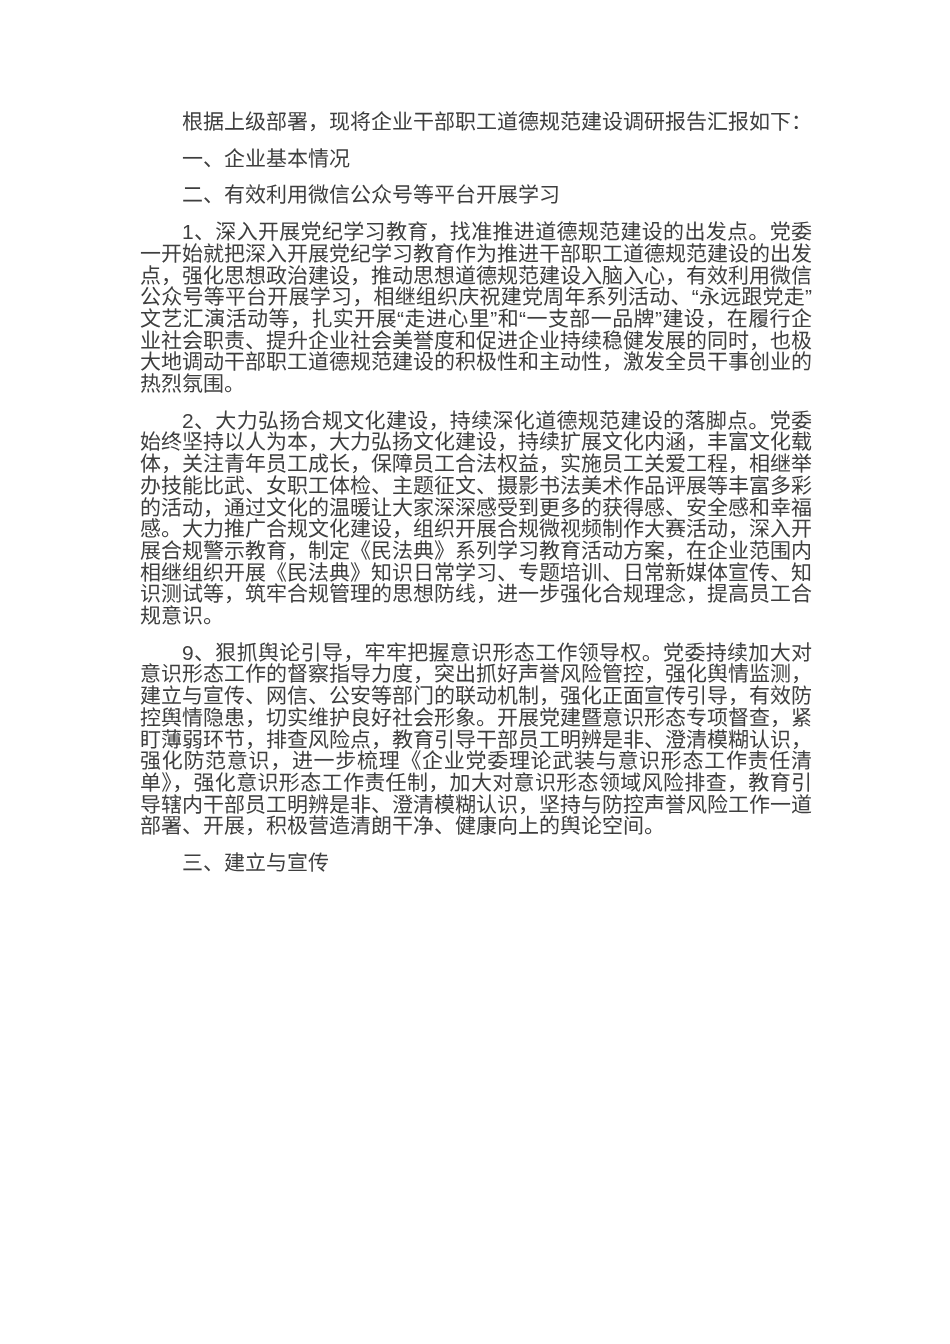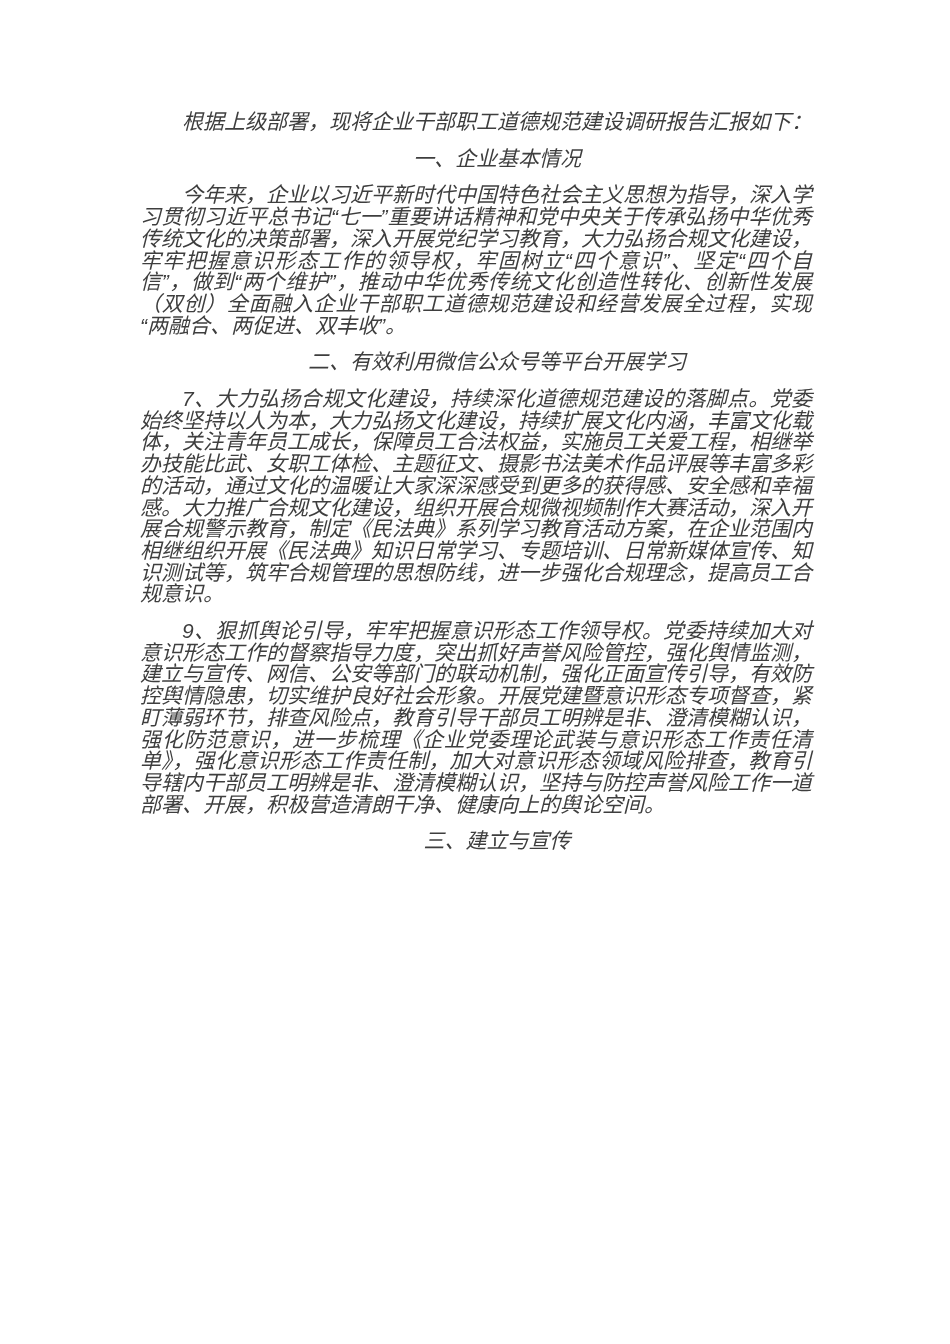--- a/index.html
+++ b/index.html
@@ -23,37 +23,36 @@
   .doc-page p {
     margin: 0 0 15px 0;
     font-size: 21px;
     line-height: 21.7px;
     color: #3e3e3e;
     text-indent: 2em;
     text-align: justify;
     letter-spacing: 0;
     word-break: break-all;
     font-weight: 400;
-    font-style: italic;
   }
   .doc-page p.heading {
-    text-align: center;
+    text-align: left;
   }
 </style>
 </head>
 <body>
 
 <div class="doc-page">
   <p>根据上级部署，现将企业干部职工道德规范建设调研报告汇报如下：</p>
 
   <p class="heading">一、企业基本情况</p>
 
-  <p>今年来，企业以习近平新时代中国特色社会主义思想为指导，深入学习贯彻习近平总书记“七一”重要讲话精神和党中央关于传承弘扬中华优秀传统文化的决策部署，深入开展党纪学习教育，大力弘扬合规文化建设，牢牢把握意识形态工作的领导权，牢固树立“四个意识”、坚定“四个自信”，做到“两个维护”，推动中华优秀传统文化创造性转化、创新性发展（双创）全面融入企业干部职工道德规范建设和经营发展全过程，实现“两融合、两促进、双丰收”。</p>
 
   <p class="heading">二、有效利用微信公众号等平台开展学习</p>
 
+  <p>1、深入开展党纪学习教育，找准推进道德规范建设的出发点。党委一开始就把深入开展党纪学习教育作为推进干部职工道德规范建设的出发点，强化思想政治建设，推动思想道德规范建设入脑入心，有效利用微信公众号等平台开展学习，相继组织庆祝建党周年系列活动、“永远跟党走”文艺汇演活动等，扎实开展“走进心里”和“一支部一品牌”建设，在履行企业社会职责、提升企业社会美誉度和促进企业持续稳健发展的同时，也极大地调动干部职工道德规范建设的积极性和主动性，激发全员干事创业的热烈氛围。</p>
 
-  <p>7、大力弘扬合规文化建设，持续深化道德规范建设的落脚点。党委始终坚持以人为本，大力弘扬文化建设，持续扩展文化内涵，丰富文化载体，关注青年员工成长，保障员工合法权益，实施员工关爱工程，相继举办技能比武、女职工体检、主题征文、摄影书法美术作品评展等丰富多彩的活动，通过文化的温暖让大家深深感受到更多的获得感、安全感和幸福感。大力推广合规文化建设，组织开展合规微视频制作大赛活动，深入开展合规警示教育，制定《民法典》系列学习教育活动方案，在企业范围内相继组织开展《民法典》知识日常学习、专题培训、日常新媒体宣传、知识测试等，筑牢合规管理的思想防线，进一步强化合规理念，提高员工合规意识。</p>
+  <p>2、大力弘扬合规文化建设，持续深化道德规范建设的落脚点。党委始终坚持以人为本，大力弘扬文化建设，持续扩展文化内涵，丰富文化载体，关注青年员工成长，保障员工合法权益，实施员工关爱工程，相继举办技能比武、女职工体检、主题征文、摄影书法美术作品评展等丰富多彩的活动，通过文化的温暖让大家深深感受到更多的获得感、安全感和幸福感。大力推广合规文化建设，组织开展合规微视频制作大赛活动，深入开展合规警示教育，制定《民法典》系列学习教育活动方案，在企业范围内相继组织开展《民法典》知识日常学习、专题培训、日常新媒体宣传、知识测试等，筑牢合规管理的思想防线，进一步强化合规理念，提高员工合规意识。</p>
 
   <p>9、狠抓舆论引导，牢牢把握意识形态工作领导权。党委持续加大对意识形态工作的督察指导力度，突出抓好声誉风险管控，强化舆情监测，建立与宣传、网信、公安等部门的联动机制，强化正面宣传引导，有效防控舆情隐患，切实维护良好社会形象。开展党建暨意识形态专项督查，紧盯薄弱环节，排查风险点，教育引导干部员工明辨是非、澄清模糊认识，强化防范意识，进一步梳理《企业党委理论武装与意识形态工作责任清单》，强化意识形态工作责任制，加大对意识形态领域风险排查，教育引导辖内干部员工明辨是非、澄清模糊认识，坚持与防控声誉风险工作一道部署、开展，积极营造清朗干净、健康向上的舆论空间。</p>
 
   <p class="heading">三、建立与宣传</p>
 </div>
 
 </body></html>

